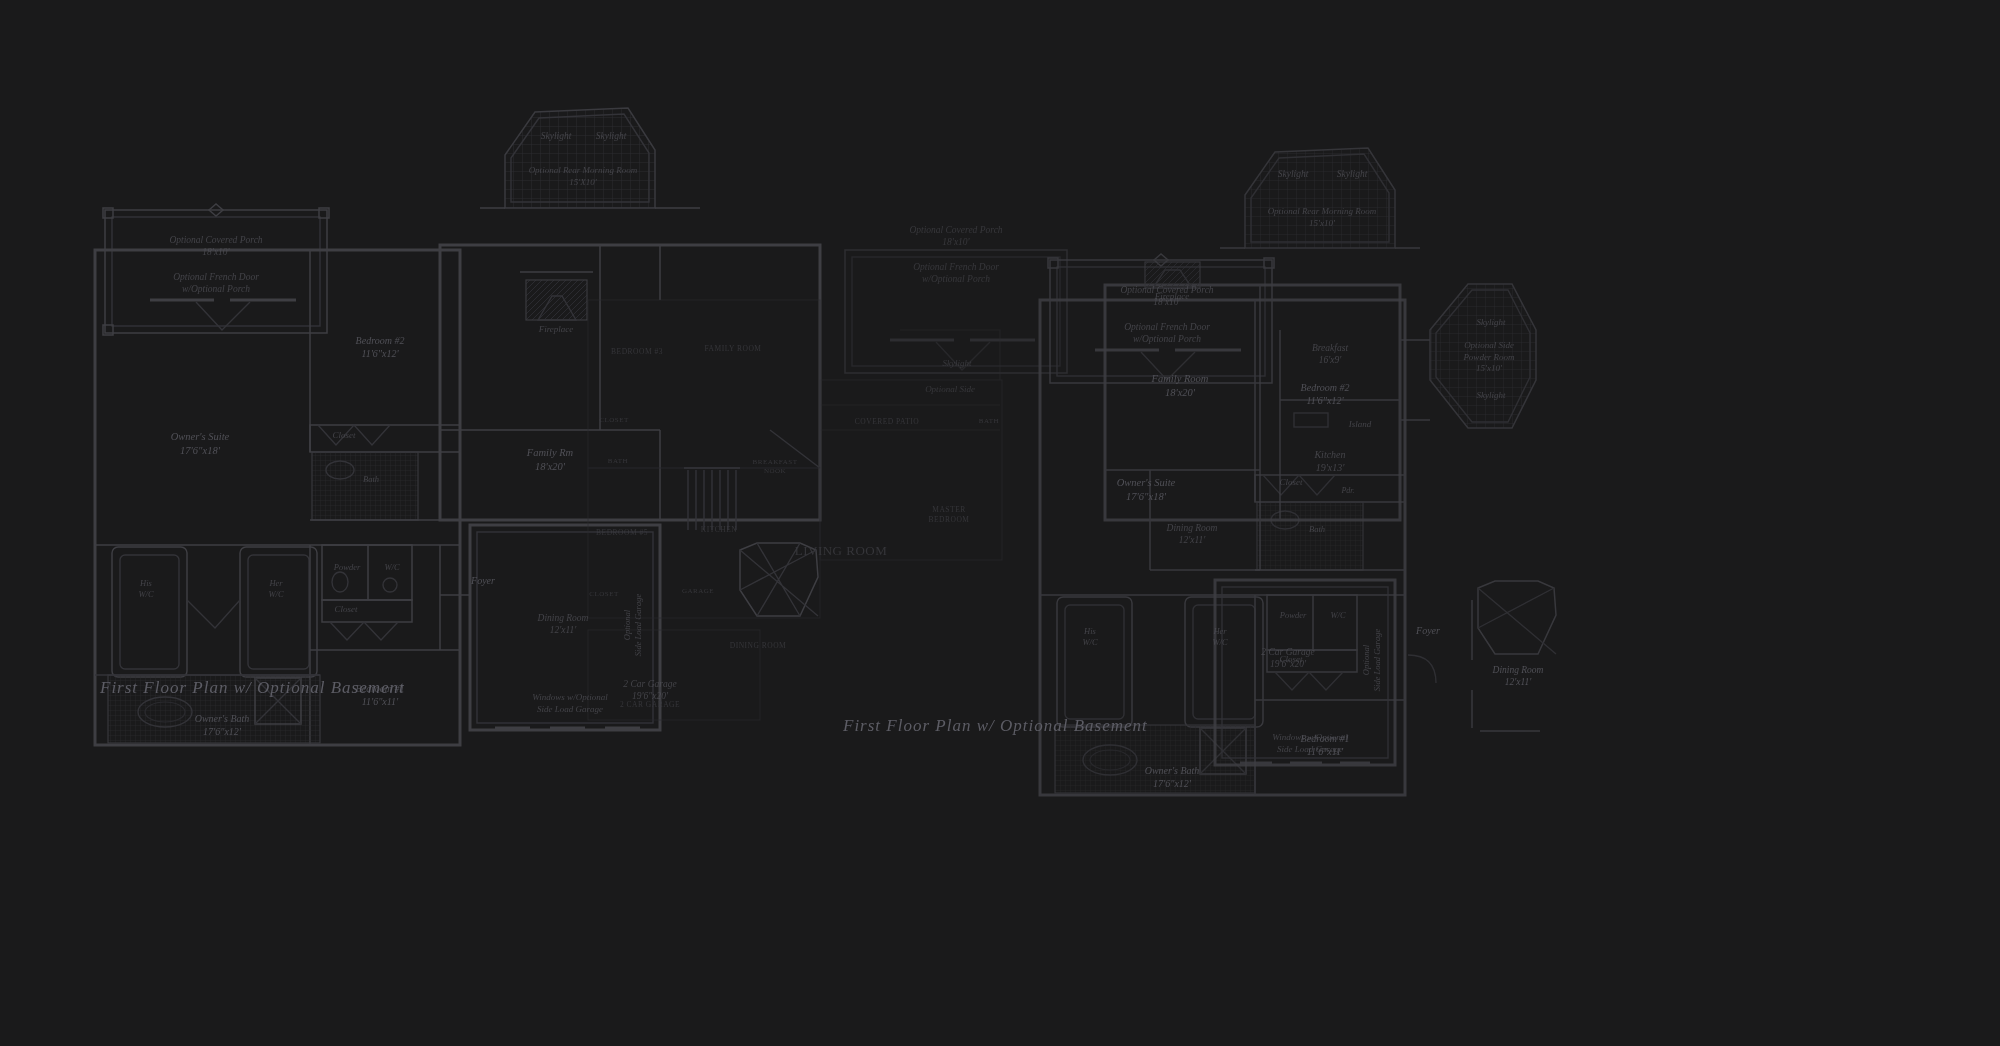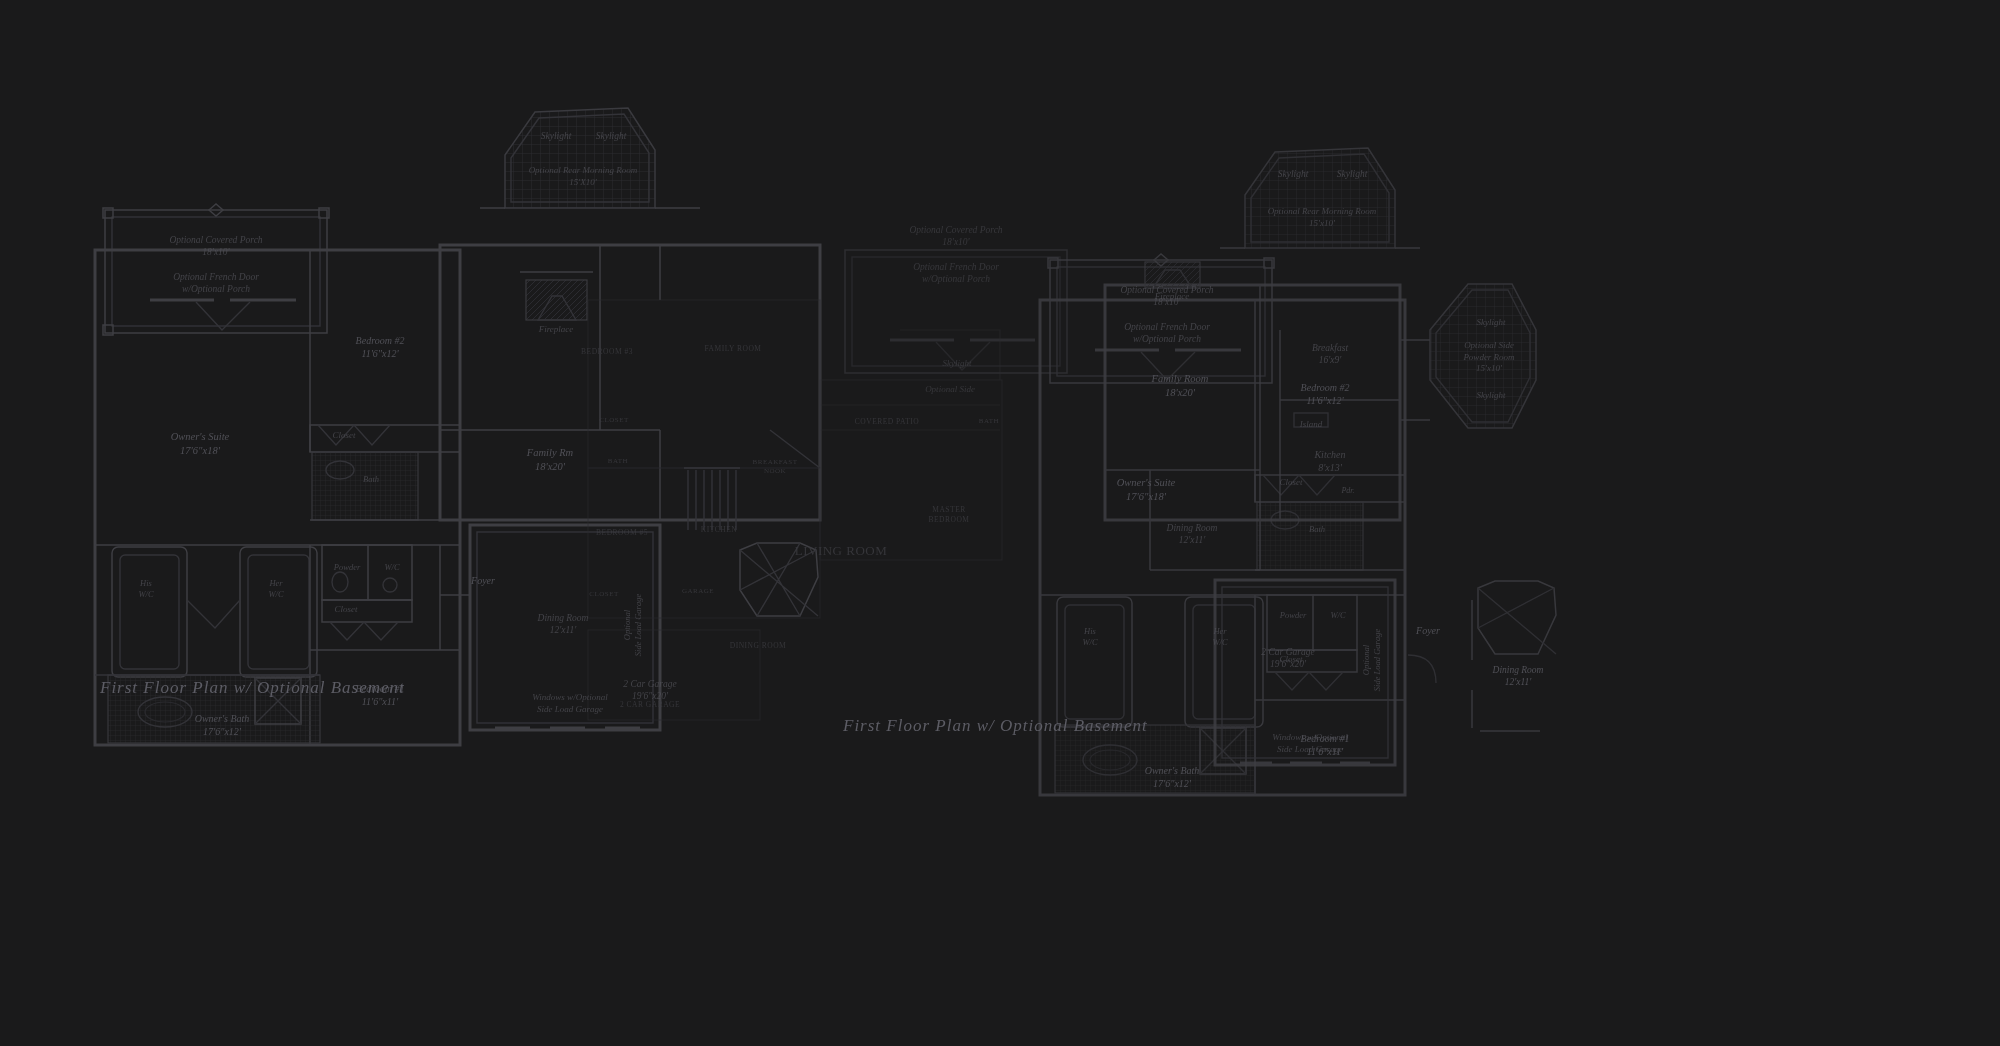--- a/index.html
+++ b/index.html
@@ -341,26 +341,26 @@
         <div>Fireplace</div>
       </div>
       <div class="plan-label strong" style="left: 1180px; top: 372px; font-size: 10.5px;">
         <div>Family Room</div>
         <div>18'x20'</div>
       </div>
       <div class="plan-label med" style="left: 1330px; top: 342px; font-size: 9.5px;">
         <div>Breakfast</div>
         <div>16'x9'</div>
       </div>
-      <div class="plan-label med" style="left: 1311px; top: 419px; font-size: 9px;">
+      <div class="plan-label med" style="left: 1360px; top: 419px; font-size: 9px;">
         <div>Island</div>
       </div>
       <div class="plan-label med" style="left: 1330px; top: 448px; font-size: 10px;">
         <div>Kitchen</div>
-        <div>8'x13'</div>
+        <div>19'x13'</div>
       </div>
       <div class="plan-label med" style="left: 1348px; top: 486px; font-size: 8px;">
         <div>Pdr.</div>
       </div>
       <div class="plan-label med" style="left: 1489px; top: 340px; font-size: 9px;">
         <div>Optional Side</div>
         <div>Powder Room</div>
         <div>15'x10'</div>
       </div>
       <div class="plan-label med" style="left: 1491px; top: 317px; font-size: 9px;">
@@ -414,21 +414,21 @@
         <div>Side Load Garage</div>
       </div>
       <div class="plan-label med" style="left: 1310px; top: 732px; font-size: 9px;">
         <div>Windows w/Optional</div>
         <div>Side Load Garage</div>
       </div>
       <div class="plan-title" style="left: 843px; top: 716px; font-size: 17px;">First Floor Plan  w/ Optional Basement</div>
       <div class="plan-label caps" style="left: 733px; top: 344px; font-size: 7.5px;">
         <div>FAMILY ROOM</div>
       </div>
-      <div class="plan-label caps" style="left: 607px; top: 347px; font-size: 7.5px;">
+      <div class="plan-label caps" style="left: 637px; top: 347px; font-size: 7.5px;">
         <div>BEDROOM #3</div>
       </div>
       <div class="plan-label caps" style="left: 614px; top: 416px; font-size: 7px;">
         <div>CLOSET</div>
       </div>
       <div class="plan-label caps" style="left: 618px; top: 457px; font-size: 7px;">
         <div>BATH</div>
       </div>
       <div class="plan-label caps" style="left: 775px; top: 458px; font-size: 7px;">
         <div>BREAKFAST</div>

